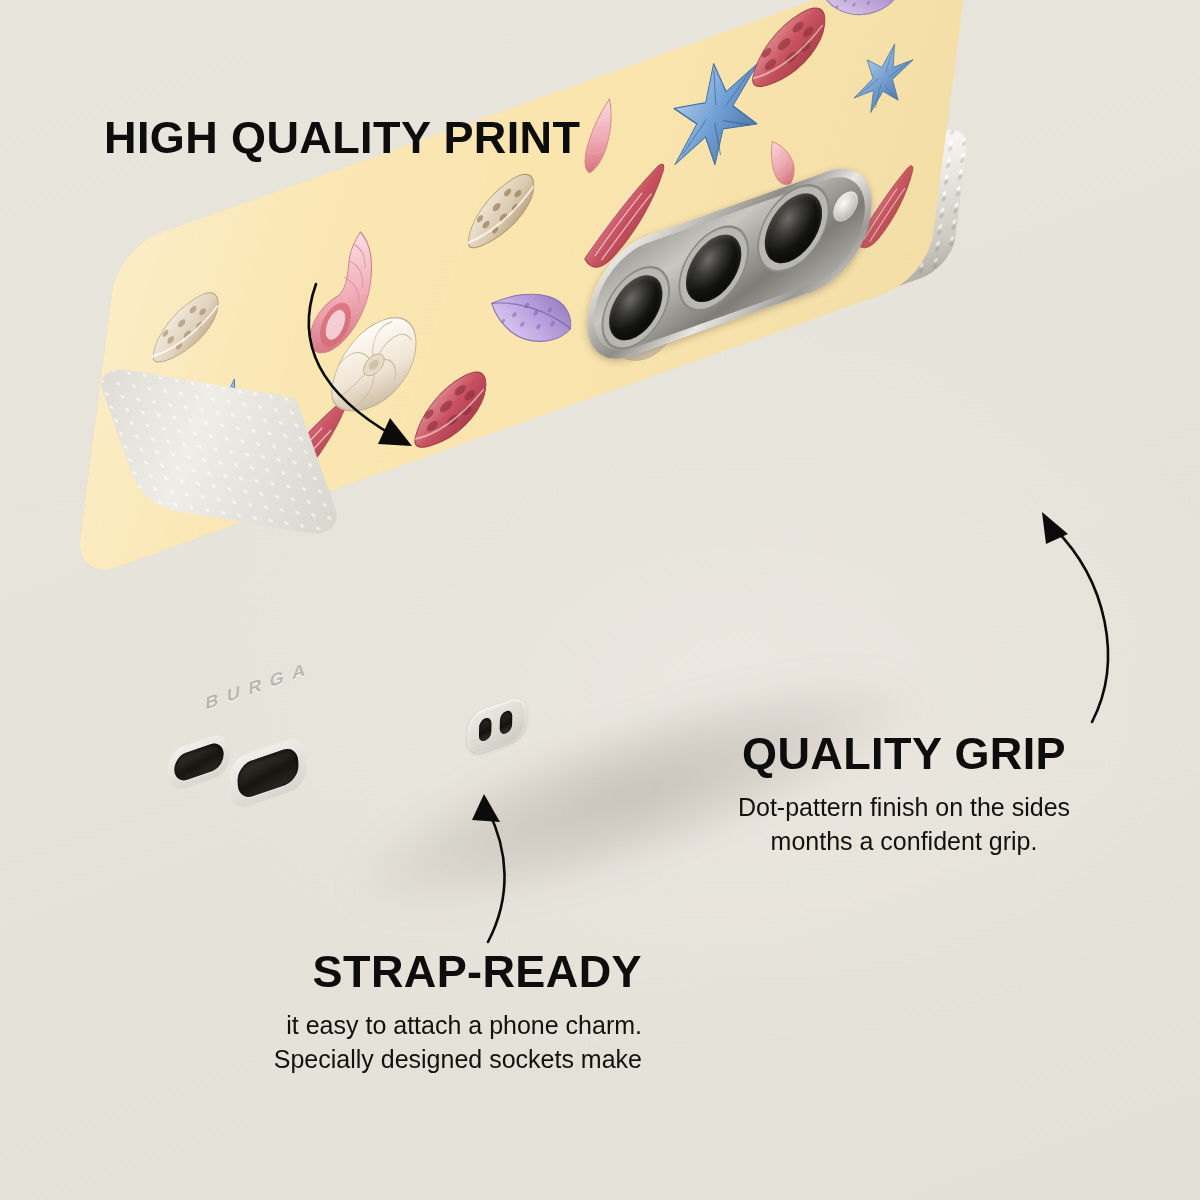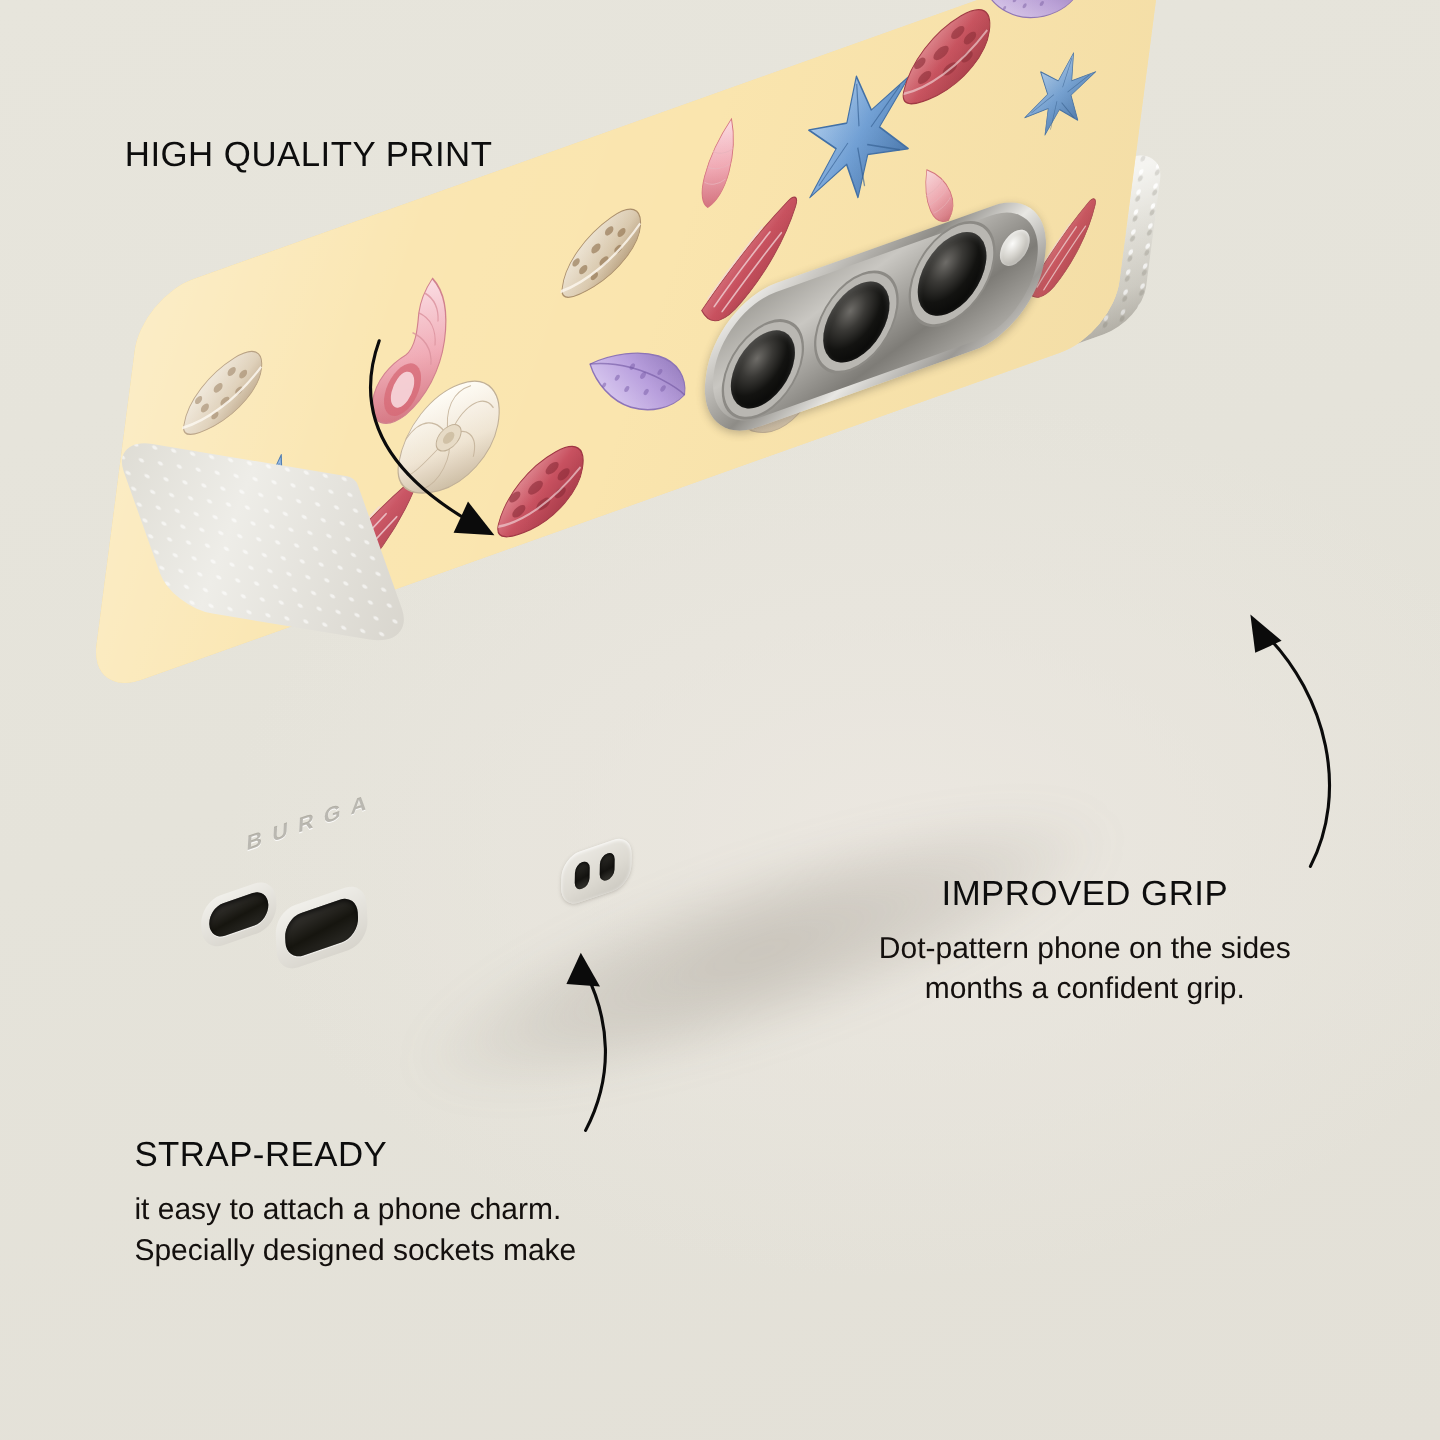--- a/index.html
+++ b/index.html
@@ -12,34 +12,34 @@
     position:relative;width:1200px;height:1200px;
     background:
       radial-gradient(ellipse 900px 600px at 62% 58%, #ebe7e0 0%, rgba(235,231,224,0) 62%),
       linear-gradient(160deg,#e7e5dc 0%,#e5e3da 45%,#e3e0d7 100%);
     overflow:hidden;
   }
 
   
   .callout{position:absolute;}
   .c-title{
-    font-size:29px;font-weight:400;color:#0d0d0d;
+    font-size:45px;font-weight:700;color:#0d0d0d;
     letter-spacing:.4px;line-height:1.05;white-space:nowrap;
   }
   .c-body{
     font-size:25px;font-weight:400;color:#14100e;
     line-height:1.34;margin-top:14px;
   }
 
   #callout-print{left:88px;top:114px;width:560px;}
   #callout-print .c-title{padding-left:16px;}
   #callout-print .c-body{padding-left:8px;text-align:center;}
 
   #callout-grip{left:684px;top:730px;width:440px;text-align:center;}
-  #callout-strap{left:112px;top:948px;width:530px;text-align:left;}
+  #callout-strap{left:112px;top:948px;width:530px;text-align:right;}
 
   
   .arrow-svg{position:absolute;overflow:visible;pointer-events:none;}
   .arrow-path{fill:none;stroke:#0b0b0b;stroke-width:2.6;stroke-linecap:round;}
   .arrow-head{fill:#0b0b0b;}
 
   
   #case-wrap{
     position:absolute;left:0;top:0;width:1200px;height:1200px;
   }
@@ -412,23 +412,23 @@
 
   <div class="callout" id="callout-print">
     <div class="c-title">HIGH QUALITY PRINT</div>
   </div>
   <svg class="arrow-svg" style="left:290px;top:268px;" width="170" height="200" viewBox="0 0 170 200">
     <path class="arrow-path" d="M26,16 C8,66 20,120 104,168"></path>
     <path class="arrow-head" d="M100,150 L122,178 L88,176 Z"></path>
   </svg>
 
   <div class="callout" id="callout-grip">
-    <div class="c-title">IMPROVED GRIP</div>
+    <div class="c-title">QUALITY GRIP</div>
     <div class="c-body">
-      <div>Dot-pattern phone on the sides</div>
+      <div>Dot-pattern finish on the sides</div>
       <div>months a confident grip.</div>
     </div>
   </div>
   <svg class="arrow-svg" style="left:1028px;top:500px;" width="110" height="230" viewBox="0 0 110 230">
     <path class="arrow-path" d="M64,222 C96,160 78,80 26,28"></path>
     <path class="arrow-head" d="M14,12 L40,34 L18,44 Z"></path>
   </svg>
 
   <div class="callout" id="callout-strap">
     <div class="c-title">STRAP-READY</div>

